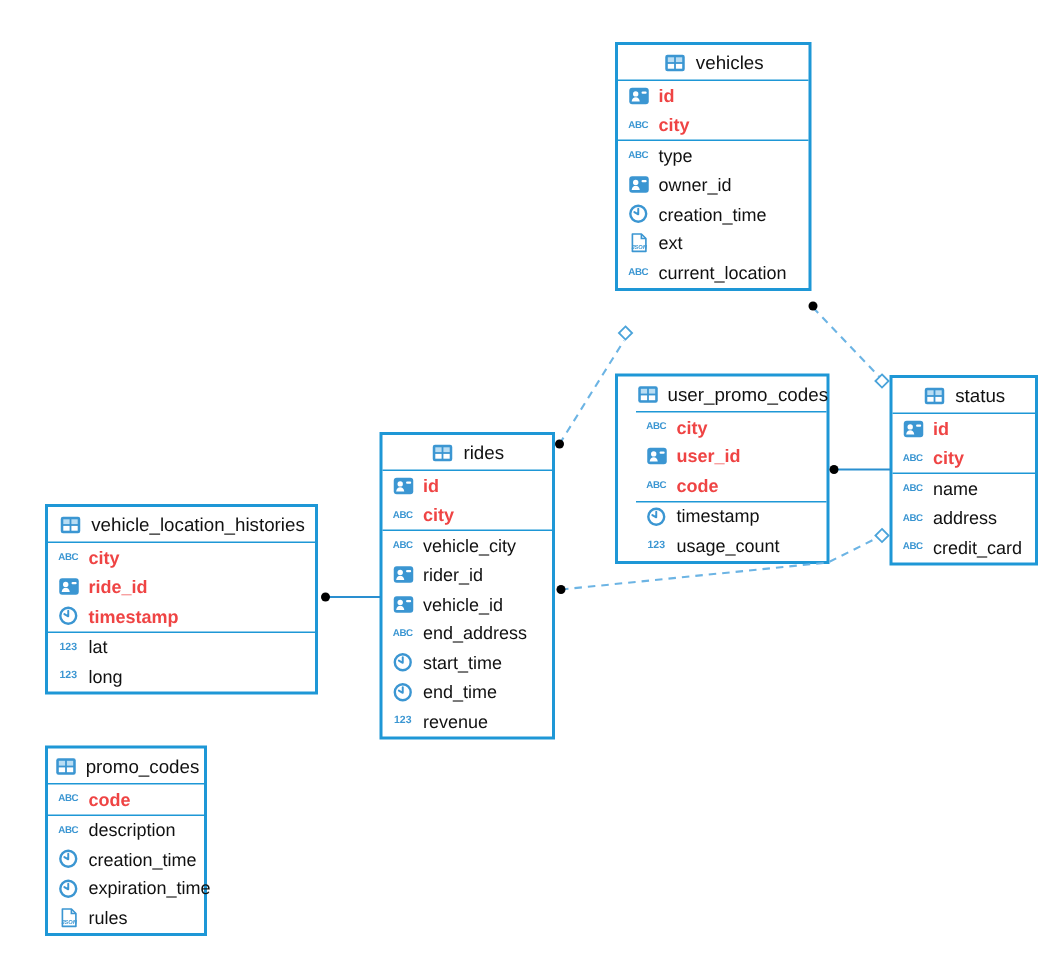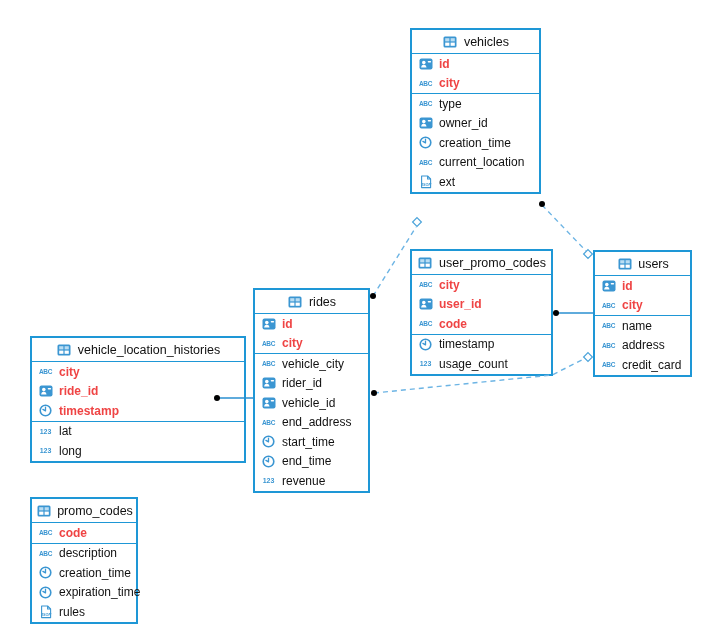--- a/index.html
+++ b/index.html
@@ -86,38 +86,38 @@
           <span class="icon">
             <svg width="13" height="13" viewBox="0 0 13 13">
               <circle cx="6.5" cy="6.5" r="5.3" fill="#fff" stroke="#3b96d2" stroke-width="1.6"></circle>
               <path d="M6.5 6.9 L6.5 3.1 M6.5 6.9 L3.9 5.4" stroke="#3b96d2" stroke-width="1.3" stroke-linecap="round" fill="none"></path>
             </svg>
           </span>
           <span class="cname">creation_time</span>
         </div>
         <div class="row">
           <span class="icon">
-            <span class="abc">ABC</span>
-          </span>
-          <span class="cname">current_location</span>
-        </div>
-        <div class="row">
-          <span class="icon">
             <svg width="12" height="14" viewBox="0 0 12 14">
               <path d="M1.6 1 h6 L10.6 4 V12.6 H1.6 Z" fill="#fff" stroke="#3b96d2" stroke-width="1.1" stroke-linejoin="round"></path>
               <path d="M7.6 1 V4 H10.6" fill="none" stroke="#3b96d2" stroke-width="1.1"></path>
               <text x="6.1" y="11.2" font-size="3.8" text-anchor="middle" fill="#3b96d2" font-weight="bold" font-style="italic">JSON</text>
             </svg>
           </span>
           <span class="cname">ext</span>
         </div>
-      </div>
-  </div>
-
-  <div class="table" style="left:410px;top:249px;width:143px;">
+        <div class="row">
+          <span class="icon">
+            <span class="abc">ABC</span>
+          </span>
+          <span class="cname">current_location</span>
+        </div>
+      </div>
+  </div>
+
+  <div class="table" style="left:410px;top:249px;width:143px;padding-left:12px;">
     <div class="thead">
       <span class="icon">
           <svg width="14" height="12" viewBox="0 0 14 12">
             <rect x="0.5" y="0.5" width="13" height="11" rx="1.5" fill="#3b96d2"></rect>
             <rect x="2.2" y="2.2" width="4.2" height="3.2" fill="#b9ddf3"></rect>
             <rect x="7.6" y="2.2" width="4.2" height="3.2" fill="#b9ddf3"></rect>
             <rect x="2.2" y="6.6" width="4.2" height="3.2" fill="#fff"></rect>
             <rect x="7.6" y="6.6" width="4.2" height="3.2" fill="#fff"></rect>
           </svg>
         </span>
@@ -170,21 +170,21 @@
     <div class="thead">
       <span class="icon">
           <svg width="14" height="12" viewBox="0 0 14 12">
             <rect x="0.5" y="0.5" width="13" height="11" rx="1.5" fill="#3b96d2"></rect>
             <rect x="2.2" y="2.2" width="4.2" height="3.2" fill="#b9ddf3"></rect>
             <rect x="7.6" y="2.2" width="4.2" height="3.2" fill="#b9ddf3"></rect>
             <rect x="2.2" y="6.6" width="4.2" height="3.2" fill="#fff"></rect>
             <rect x="7.6" y="6.6" width="4.2" height="3.2" fill="#fff"></rect>
           </svg>
         </span>
-      <span class="tname">users</span>
+      <span class="tname">status</span>
     </div>
     <div class="tbody">
         <div class="row key">
           <span class="icon">
             <svg width="14" height="12" viewBox="0 0 14 12">
               <rect x="0.5" y="0.5" width="13" height="11" rx="2" fill="#3b96d2"></rect>
               <circle cx="4.8" cy="4.6" r="1.8" fill="#fff"></circle>
               <path d="M2.1 9.6 C2.4 7.5 3.4 6.8 4.8 6.8 C6.2 6.8 7.2 7.5 7.5 9.6 Z" fill="#fff"></path>
               <rect x="8.7" y="3" width="3.4" height="1.5" rx="0.7" fill="#fff"></rect>
             </svg>
@@ -305,21 +305,21 @@
         </div>
         <div class="row">
           <span class="icon">
             <span class="n123">123</span>
           </span>
           <span class="cname">revenue</span>
         </div>
       </div>
   </div>
 
-  <div class="table" style="left:30px;top:336px;width:216px;">
+  <div class="table" style="left:30px;top:336px;width:182px;">
     <div class="thead">
       <span class="icon">
           <svg width="14" height="12" viewBox="0 0 14 12">
             <rect x="0.5" y="0.5" width="13" height="11" rx="1.5" fill="#3b96d2"></rect>
             <rect x="2.2" y="2.2" width="4.2" height="3.2" fill="#b9ddf3"></rect>
             <rect x="7.6" y="2.2" width="4.2" height="3.2" fill="#b9ddf3"></rect>
             <rect x="2.2" y="6.6" width="4.2" height="3.2" fill="#fff"></rect>
             <rect x="7.6" y="6.6" width="4.2" height="3.2" fill="#fff"></rect>
           </svg>
         </span>

